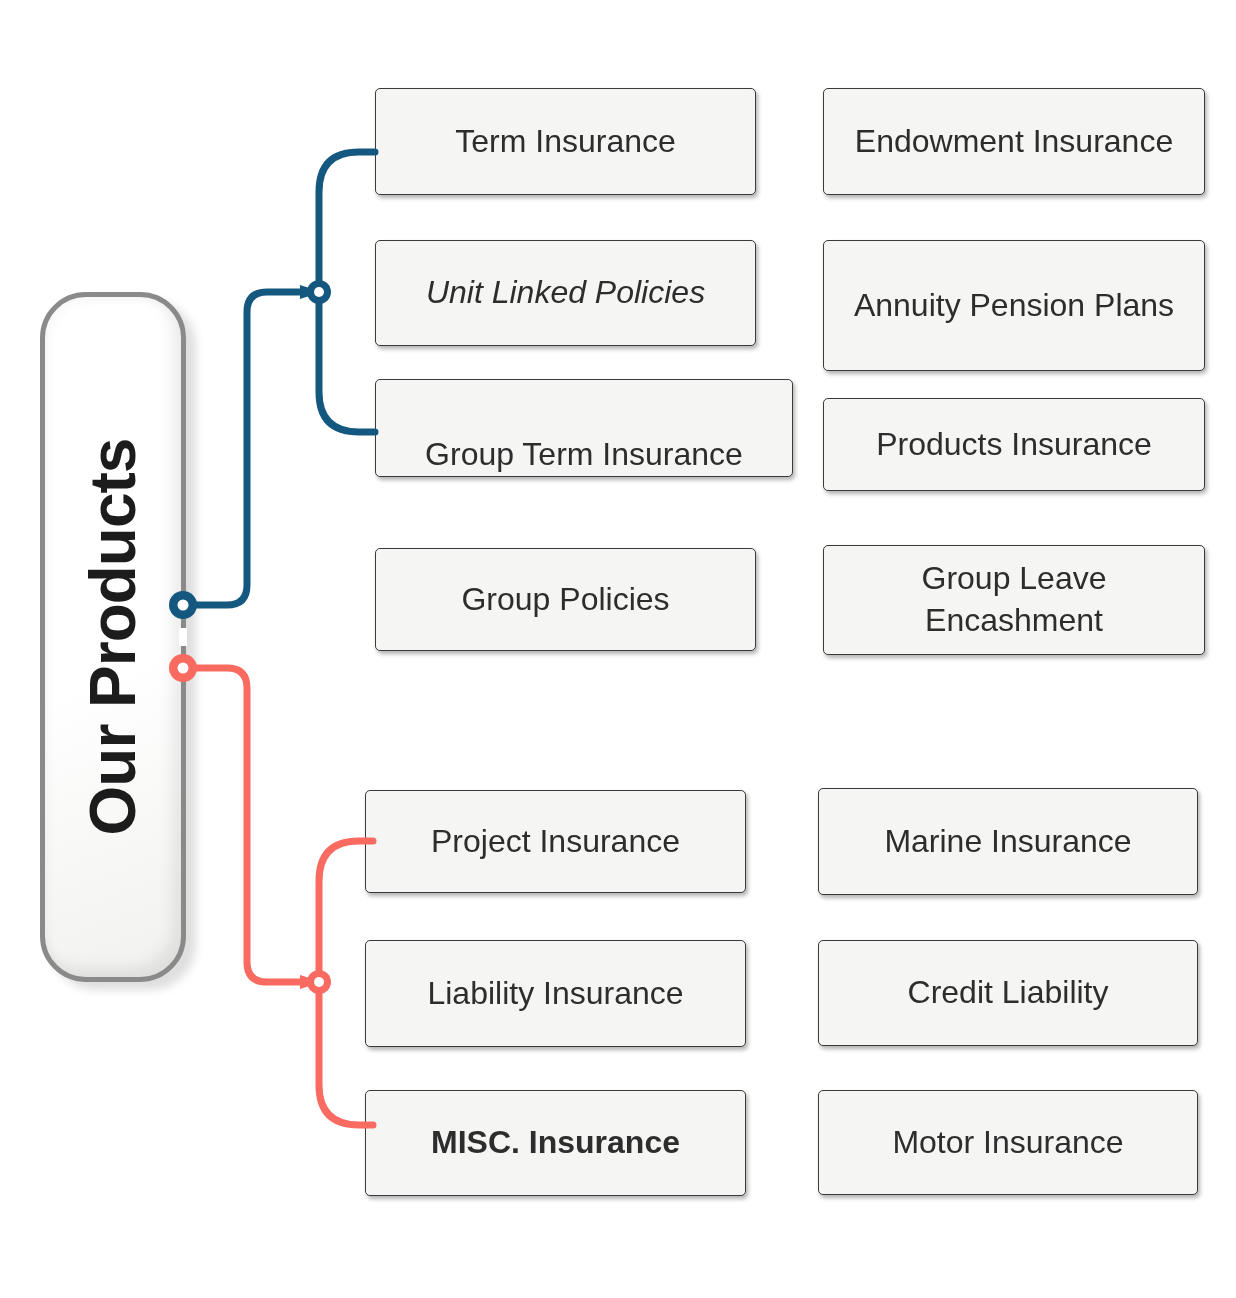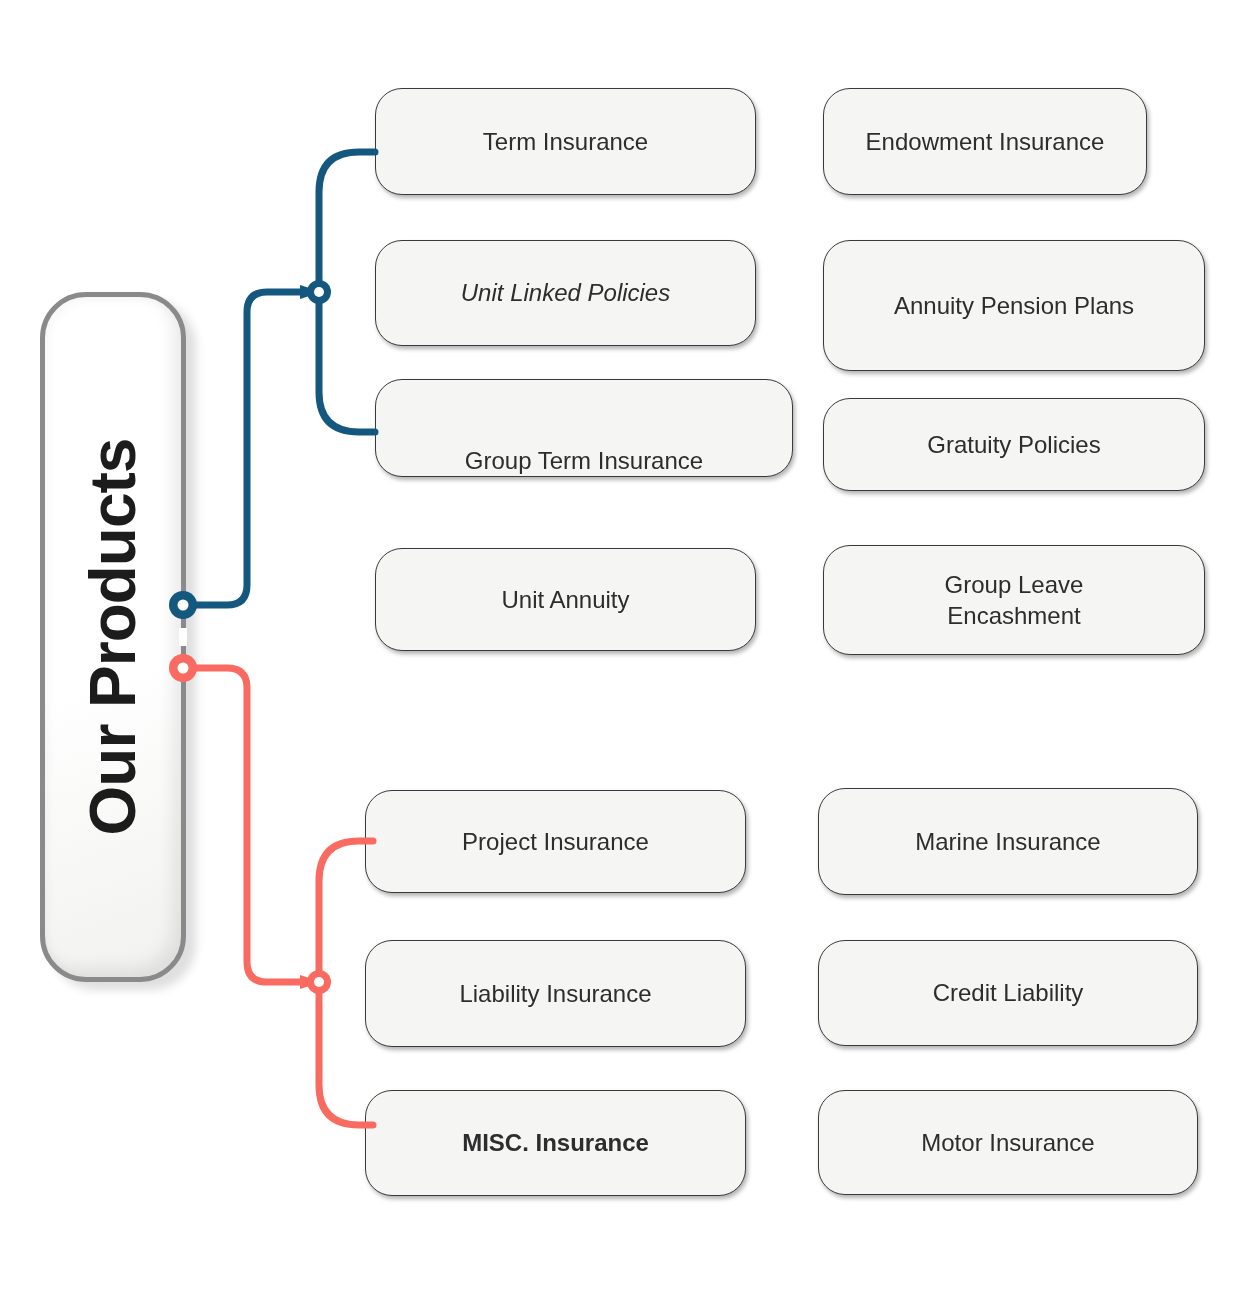--- a/index.html
+++ b/index.html
@@ -40,36 +40,36 @@
     z-index:3;pointer-events:none;
   }
   
   .card{
     position:absolute;
     box-sizing:border-box;
     display:flex;align-items:center;justify-content:center;
     text-align:center;
     background:#f5f5f4;
     border:1.5px solid #3a3a3a;
-    border-radius:27px;
+    border-radius:5px;
     box-shadow:2px 3px 4px rgba(0,0,0,0.30);
-    font-size:24px;
+    font-size:32px;
     line-height:1.3;
     color:#2d2d2d;
     z-index:2;
   }
   .card .lbl{display:block;}
   .wrap-narrow .lbl{max-width:250px;}
   
   .c-term      {left:375px;top: 88px;width:381px;height:107px;}
   .c-unit      {left:375px;top:240px;width:381px;height:106px;font-style:italic;}
   .c-groupterm {left:375px;top:379px;width:418px;height: 98px; align-items: flex-end;}
   .c-groupann  {left:375px;top:548px;width:381px;height:103px;}
   
-  .c-endow     {left:823px;top: 88px;width:324px;height:107px;}
+  .c-endow     {left:823px;top: 88px;width:382px;height:107px;}
   .c-annuity   {left:823px;top:240px;width:382px;height:131px;}
   .c-gratuity  {left:823px;top:398px;width:382px;height: 93px;}
   .c-leave     {left:823px;top:545px;width:382px;height:110px;}
   
   .c-project   {left:365px;top: 790px;width:381px;height:103px;}
   .c-liability {left:365px;top: 940px;width:381px;height:107px;text-align:right;}
   .c-misc      {left:365px;top:1090px;width:381px;height:106px;font-weight:bold;}
   
   .c-marine    {left:818px;top: 788px;width:380px;height:107px;}
   .c-credit    {left:818px;top: 940px;width:380px;height:106px;}
@@ -108,31 +108,31 @@
   <div class="card c-term">
     <span class="lbl">Term Insurance</span>
   </div>
   <div class="card c-unit">
     <span class="lbl">Unit Linked Policies</span>
   </div>
   <div class="card c-groupterm">
     <span class="lbl">Group Term Insurance</span>
   </div>
   <div class="card c-groupann">
-    <span class="lbl">Unit Annuity</span>
+    <span class="lbl">Group Policies</span>
   </div>
 
   <div class="card c-endow">
     <span class="lbl">Endowment Insurance</span>
   </div>
   <div class="card c-annuity">
     <span class="lbl">Annuity Pension Plans</span>
   </div>
   <div class="card c-gratuity">
-    <span class="lbl">Gratuity Policies</span>
+    <span class="lbl">Products Insurance</span>
   </div>
   <div class="card c-leave wrap-narrow">
     <span class="lbl">Group Leave Encashment</span>
   </div>
 
   <div class="card c-project">
     <span class="lbl">Project Insurance</span>
   </div>
   <div class="card c-liability">
     <span class="lbl">Liability Insurance</span>

